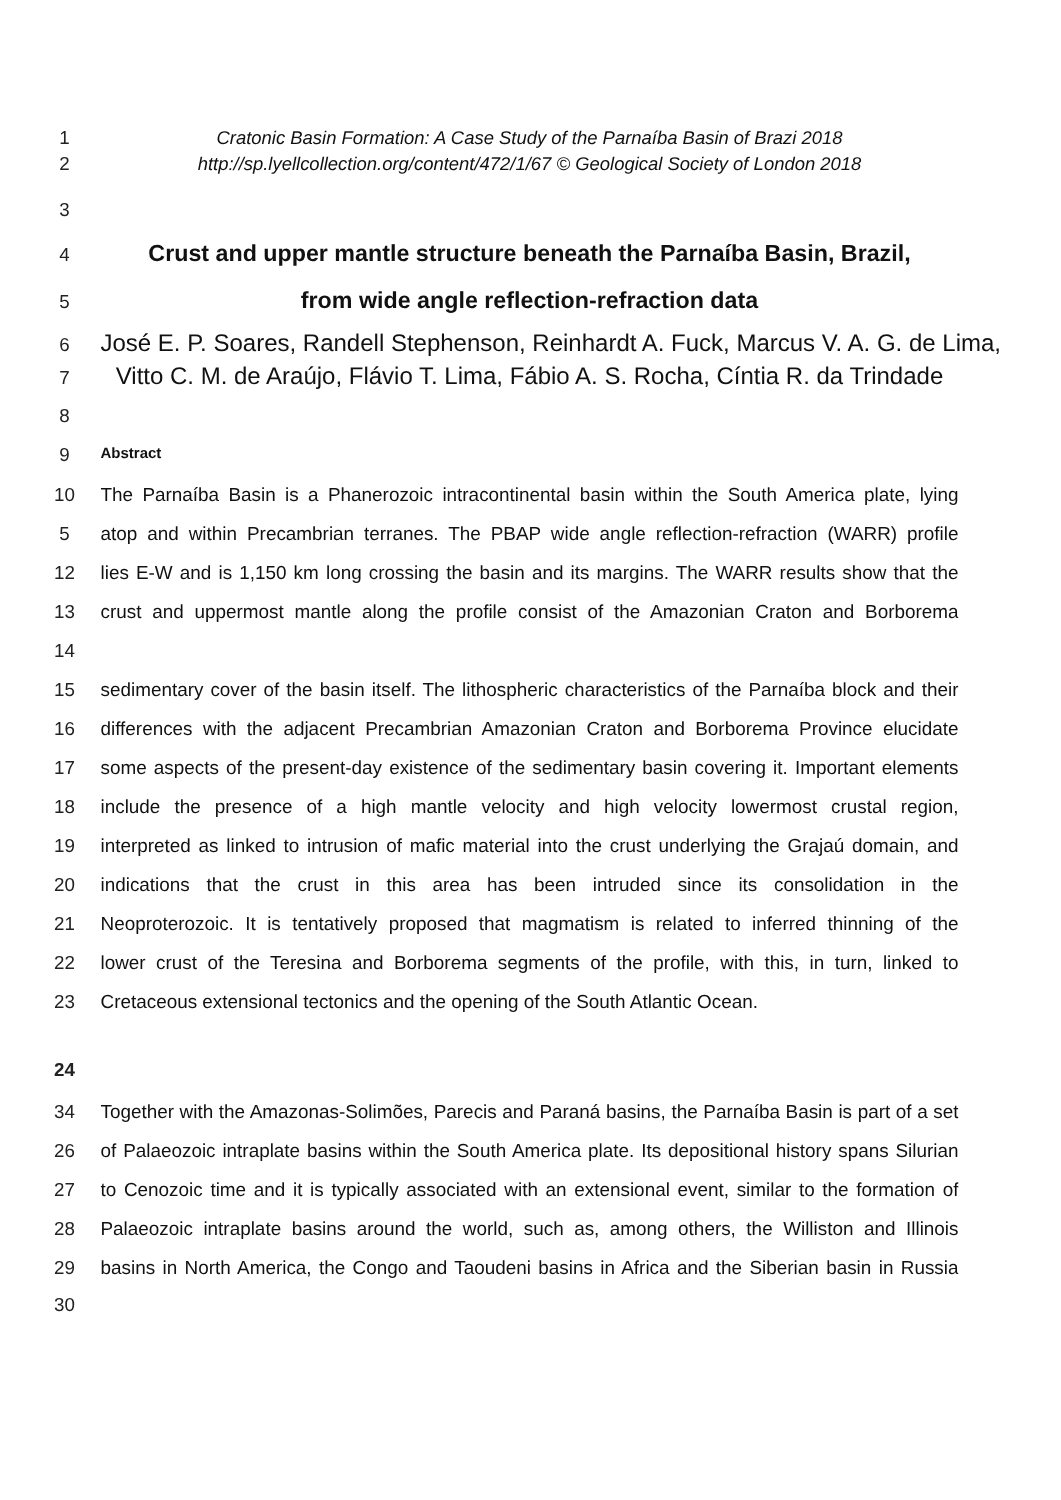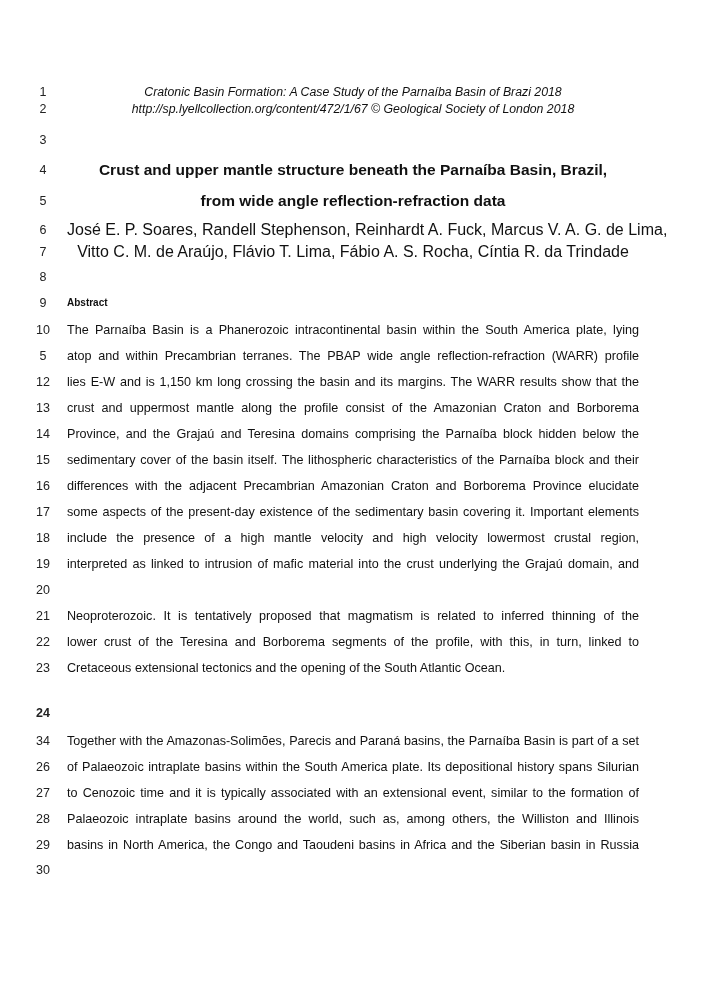--- a/index.html
+++ b/index.html
@@ -72,21 +72,20 @@
 <div class="line" style="top:372px;">
   <span class="ln">12</span>
   <span class="txt just">lies E-W and is 1,150 km long crossing the basin and its margins. The WARR results show that the</span>
 </div>
 <div class="line" style="top:398px;">
   <span class="ln">13</span>
   <span class="txt just">crust and uppermost mantle along the profile consist of the Amazonian Craton and Borborema</span>
 </div>
 <div class="line" style="top:424px;">
   <span class="ln">14</span>
-  <span class="txt just">Province, and the Grajaú and Teresina domains comprising the Parnaíba block hidden below the</span>
 </div>
 <div class="line" style="top:450px;">
   <span class="ln">15</span>
   <span class="txt just">sedimentary cover of the basin itself. The lithospheric characteristics of the Parnaíba block and their</span>
 </div>
 <div class="line" style="top:476px;">
   <span class="ln">16</span>
   <span class="txt just">differences with the adjacent Precambrian Amazonian Craton and Borborema Province elucidate</span>
 </div>
 <div class="line" style="top:502px;">
@@ -96,20 +95,21 @@
 <div class="line" style="top:528px;">
   <span class="ln">18</span>
   <span class="txt just">include the presence of a high mantle velocity and high velocity lowermost crustal region,</span>
 </div>
 <div class="line" style="top:554px;">
   <span class="ln">19</span>
   <span class="txt just">interpreted as linked to intrusion of mafic material into the crust underlying the Grajaú domain, and</span>
 </div>
 <div class="line" style="top:580px;">
   <span class="ln">20</span>
+  <span class="txt just">indications that the crust in this area has been intruded since its consolidation in the</span>
 </div>
 <div class="line" style="top:606px;">
   <span class="ln">21</span>
   <span class="txt just">Neoproterozoic. It is tentatively proposed that magmatism is related to inferred thinning of the</span>
 </div>
 <div class="line" style="top:632px;">
   <span class="ln">22</span>
   <span class="txt just">lower crust of the Teresina and Borborema segments of the profile, with this, in turn, linked to</span>
 </div>
 <div class="line" style="top:658px;">

